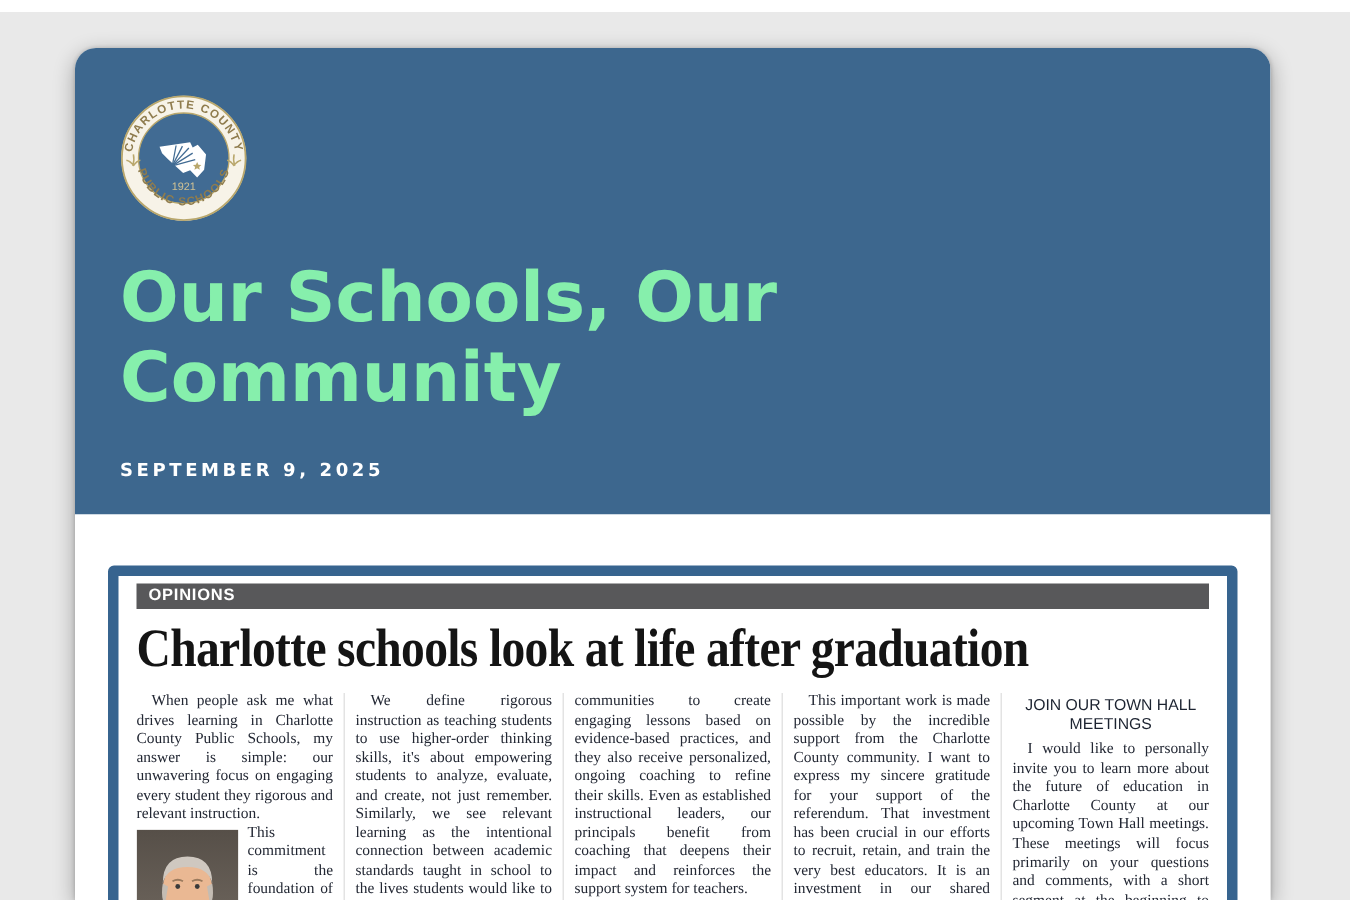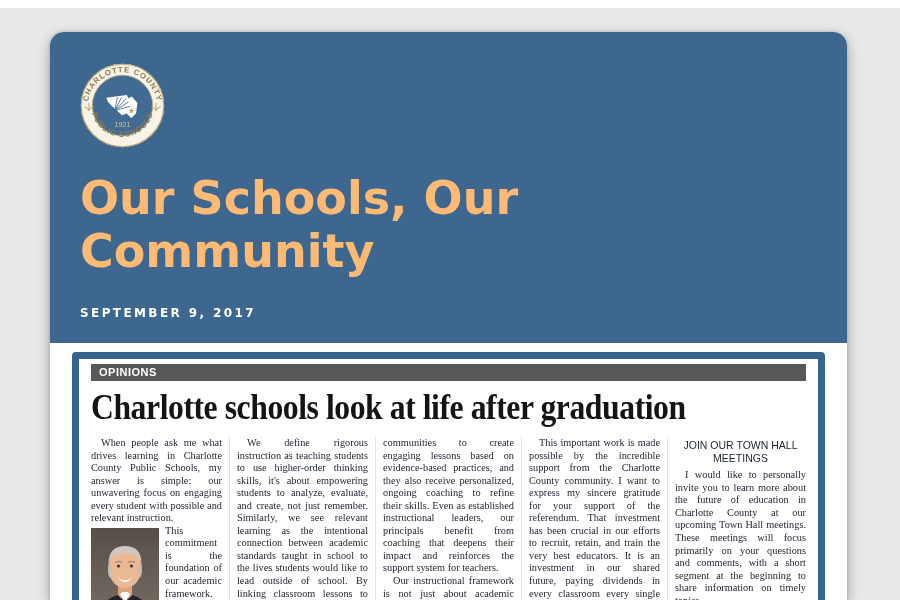--- a/index.html
+++ b/index.html
@@ -18,29 +18,29 @@
     box-shadow:0 4px 14px rgba(0,0,0,.32), 0 0 3px rgba(0,0,0,.18);
     background:#fff;
   }
   .hero{
     background:var(--header-blue);
     height:311px;padding:31px 30px 0 30px;overflow:hidden;
   }
   .seal{width:85px;height:85px;}
   .hero h1{
     margin-top:24px;width:580px;
-    color:#fdba74;font-size:46px;line-height:1.15;font-weight:bold;
+    color:#86efac;font-size:46px;line-height:1.15;font-weight:bold;
     font-family:"DejaVu Sans",sans-serif;
   }
   .hero .date{
     margin-top:28px;color:#fff;font-size:12px;font-weight:bold;
     letter-spacing:2.4px;
   }
   .content{
-    background:#fff;height:257px;padding:9px 22px 0 22px;overflow:hidden;
+    background:#fff;height:257px;padding:34px 22px 0 22px;overflow:hidden;
   }
   .clipping{
     border:7px solid var(--newspaper-border);border-radius:4px;
     background:#fff;padding:5px 12px;height:400px;overflow:hidden;
   }
   .banner{
     background:var(--banner-gray);color:#fff;
     font-size:11px;font-weight:bold;letter-spacing:.5px;
     font-family:"Liberation Sans",sans-serif;
     padding:2px 8px;line-height:13px;
@@ -108,31 +108,31 @@
             <path d="M41,56 L49,40.5"></path>
             <path d="M41,56 L54,42"></path>
           <path d="M41,56 L57,46"></path>
             <path d="M41,56 L59,51"></path>
         </g>
         <path fill="#b9a76c" d="M60.5,53 l1,2.1 2.3,.2 -1.7,1.5 .5,2.2 -2.1,-1.2 -2.1,1.2 .5,-2.2 -1.7,-1.5 2.3,-.2 Z"></path>
         <text x="50" y="75" font-size="8.5" fill="#cfc194" text-anchor="middle" font-family="Liberation Sans, sans-serif">1921</text>
       </svg>
     </div>
     <h1>Our Schools, Our Community</h1>
-    <div class="date">SEPTEMBER 9, 2017</div>
+    <div class="date">SEPTEMBER 9, 2025</div>
   </div>
 
   <div class="content">
     <figure class="clipping">
       <div class="banner">OPINIONS</div>
       <h2 class="headline">Charlotte schools look at life after graduation</h2>
       <div class="cols">
 
         <div class="col">
-          <p class="indent">When people ask me what drives learning in Charlotte County Public Schools, my answer is simple: our unwavering focus on engaging every student with possible and relevant instruction.</p>
+          <p class="indent">When people ask me what drives learning in Charlotte County Public Schools, my answer is simple: our unwavering focus on engaging every student they rigorous and relevant instruction.</p>
           <span class="photo">
             <svg viewBox="0 0 68 100" width="68" height="100">
               <defs>
                 <linearGradient id="pbg" x1="0" y1="0" x2="0" y2="1">
                   <stop offset="0" stop-color="#564f48"></stop>
                     <stop offset="1" stop-color="#7a7168"></stop>
                 </linearGradient>
               </defs>
               <rect width="68" height="100" fill="url(#pbg)"></rect>
               <rect x="27" y="52" width="14" height="18" fill="#dea27b"></rect>

